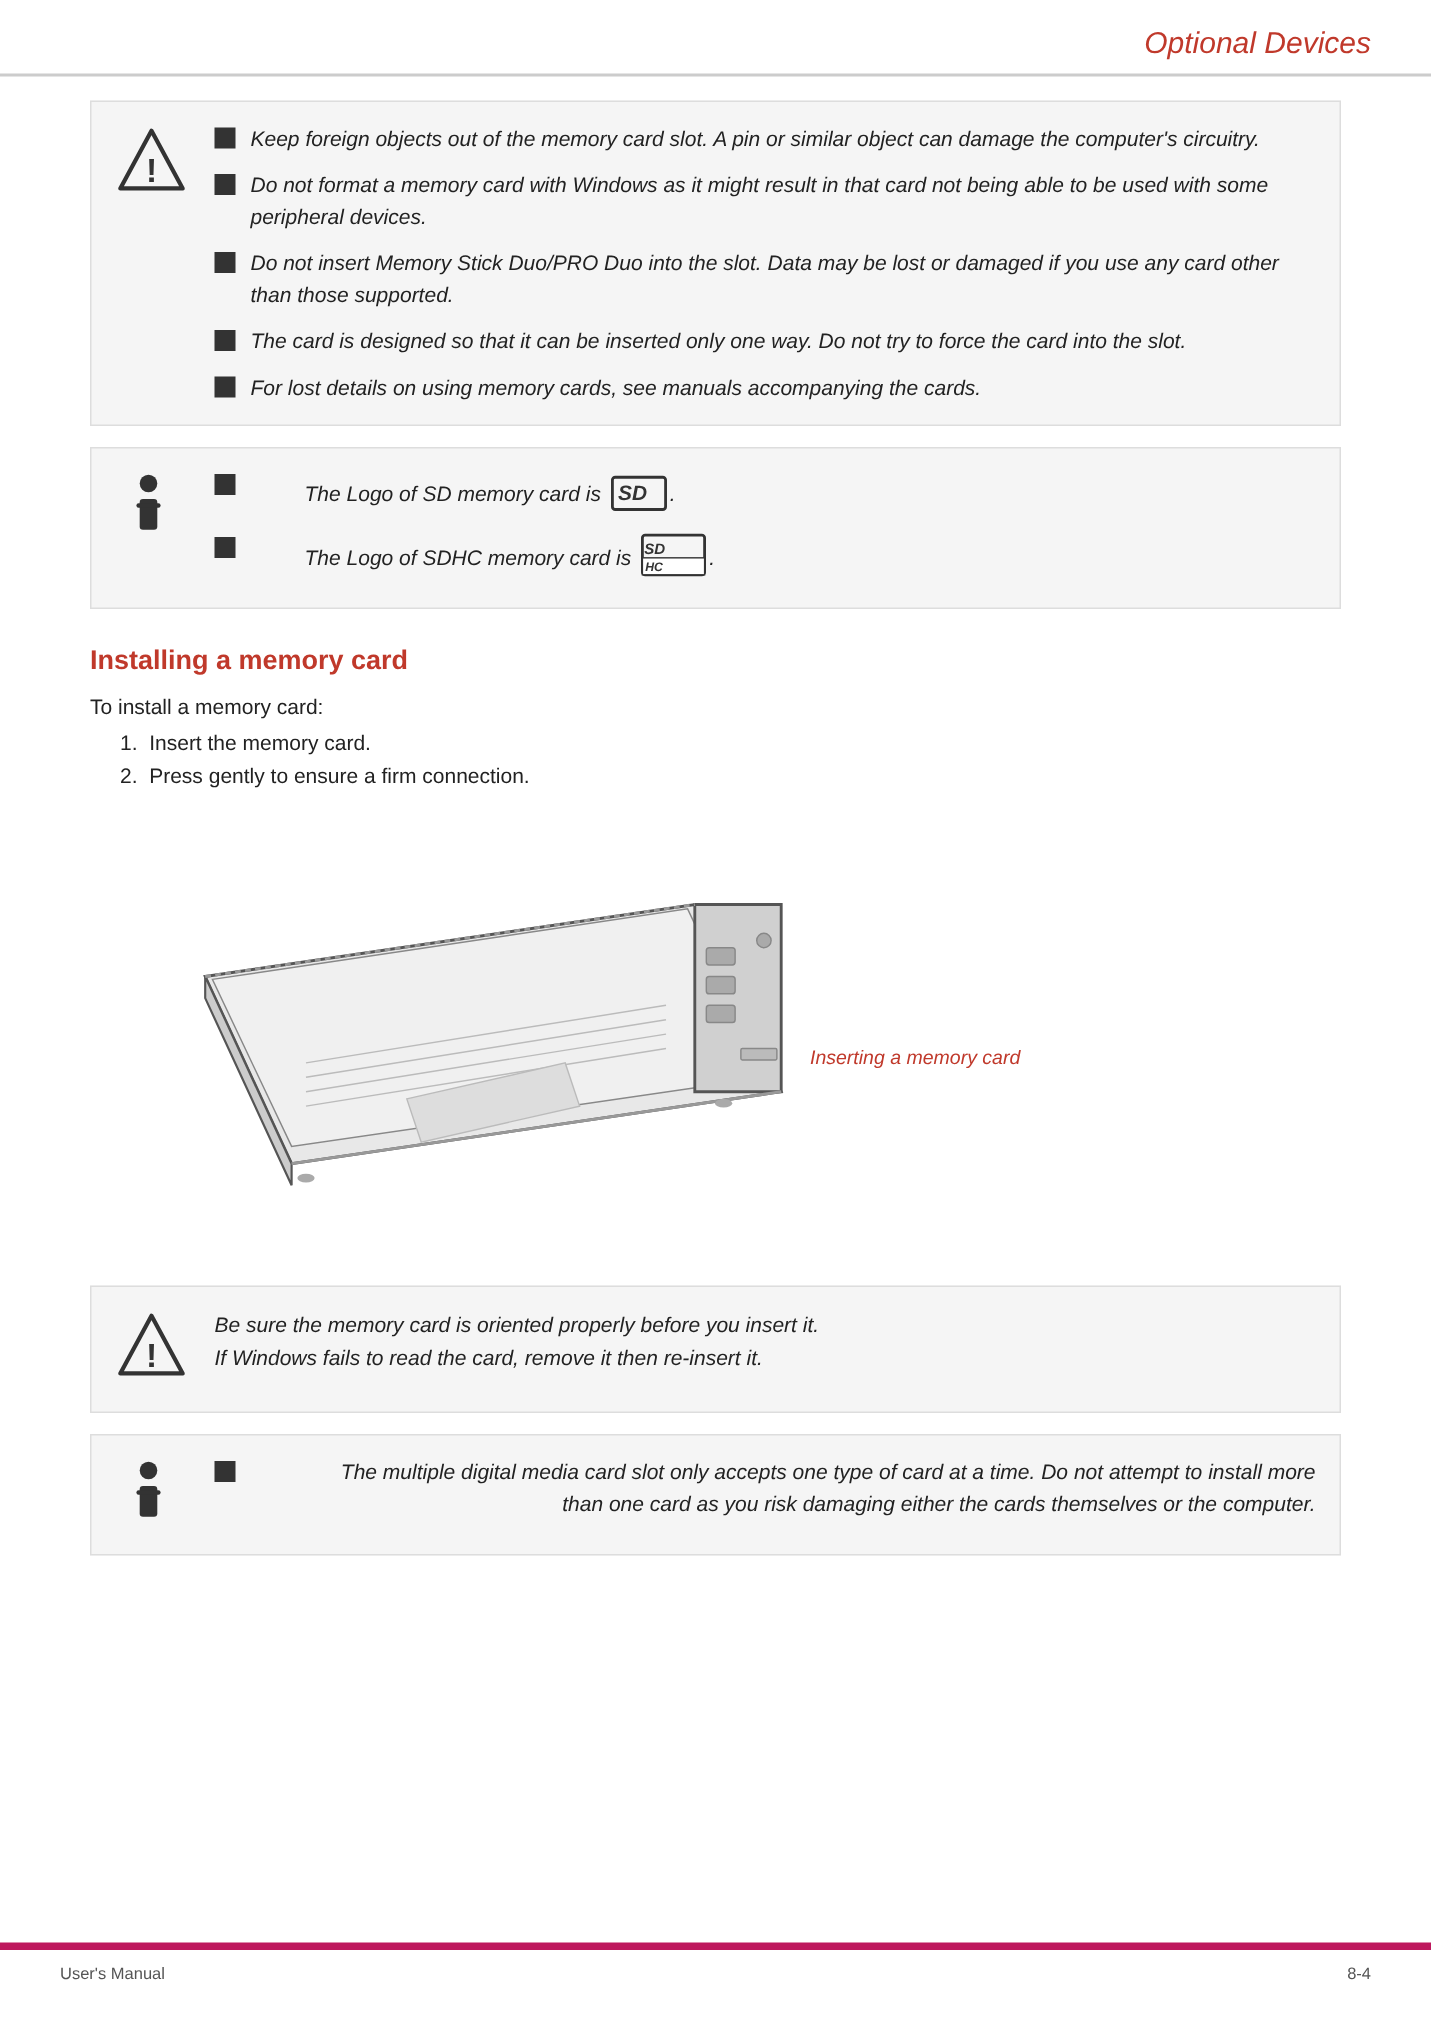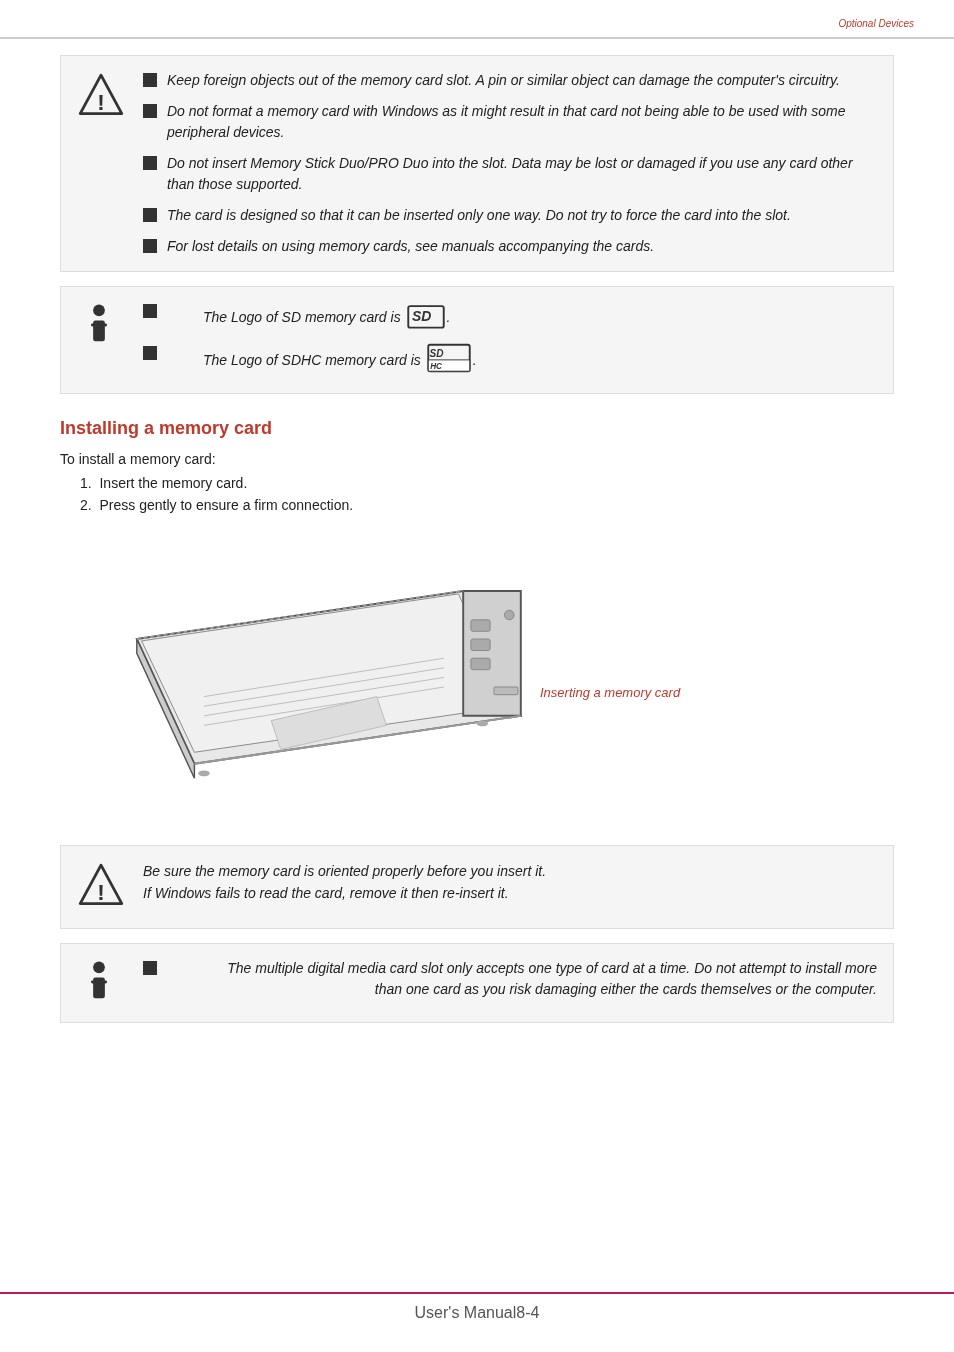--- a/index.html
+++ b/index.html
@@ -15,21 +15,21 @@
     .page-header {
       display: flex;
       justify-content: flex-end;
       padding: 18px 40px 8px 40px;
       border-bottom: 2px solid #ccc;
       margin-bottom: 16px;
     }
 
     .header-title {
       color: #c0392b;
-      font-size: 10px;
+      font-size: 20px;
       font-style: italic;
     }
 
     .main-content {
       padding: 0 60px 40px 60px;
     }
 
     
     .warning-box {
       display: flex;
@@ -161,24 +161,24 @@
       line-height: 1.6;
     }
 
     
     .page-footer {
       position: absolute;
       bottom: 20px;
       left: 0;
       right: 0;
       display: flex;
-      justify-content: center;
+      justify-content: space-between;
       padding: 10px 40px;
-      border-top: 2px solid #be185d;
-      font-size: 16px;
+      border-top: 5px solid #be185d;
+      font-size: 11px;
       color: #555;
     }
 
     
     .sd-badge {
       display: inline-block;
       vertical-align: middle;
       margin: 0 2px;
     }
 

